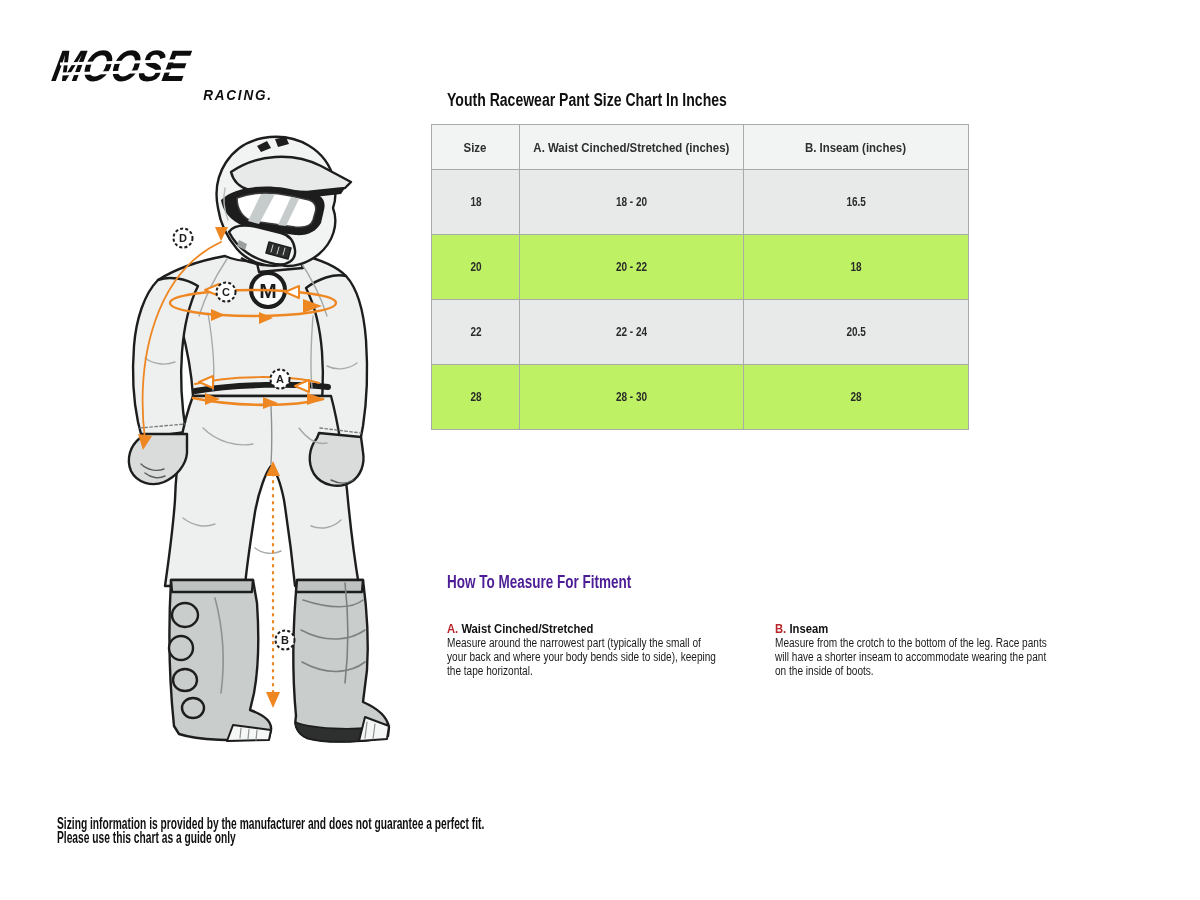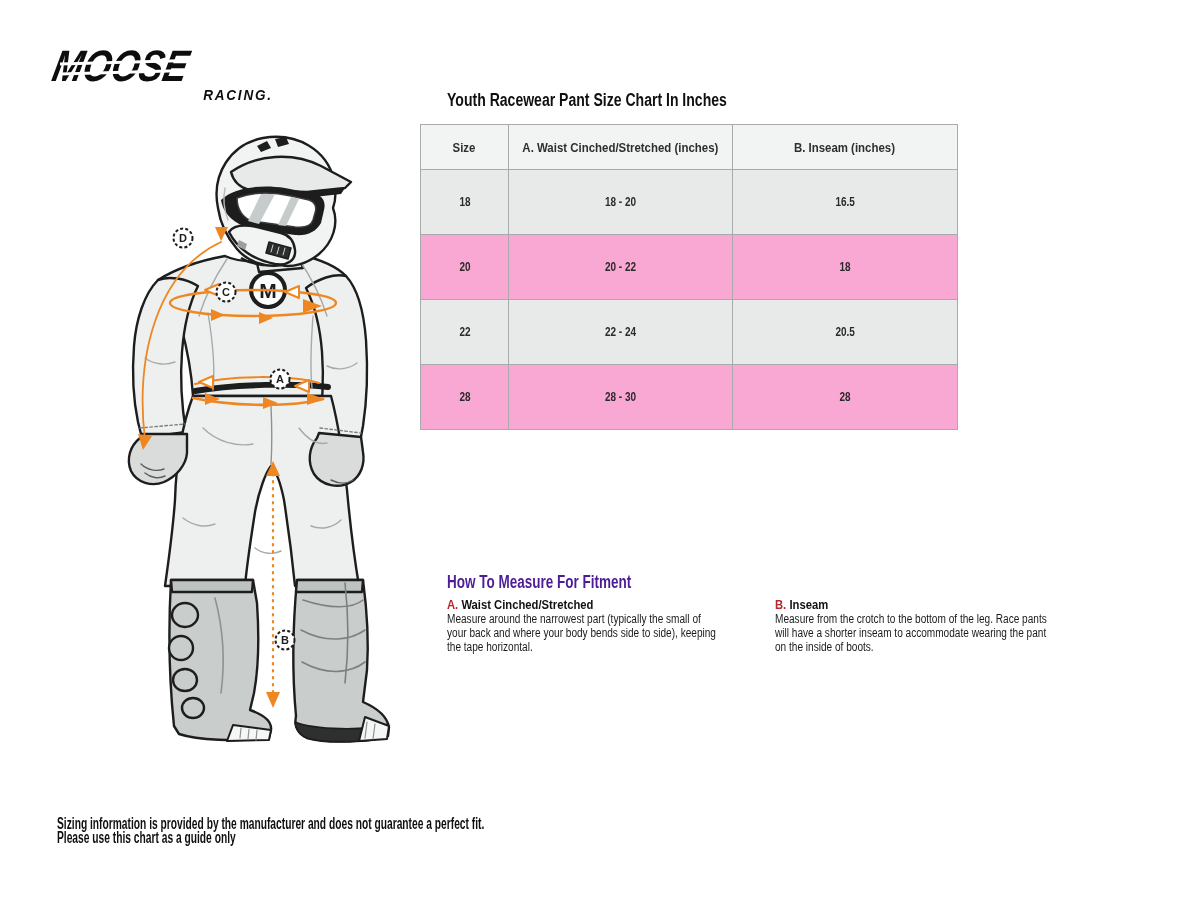--- a/index.html
+++ b/index.html
@@ -22,33 +22,33 @@
   }
   .logo-cut { position:absolute; background:#ffffff; left:2px; width:182px; height:3px; transform:rotate(-1.5deg); }
   .logo-sub {
     position:absolute; top:40px; left:60px; width:172px; text-align:right;
     font-size:15px; font-weight:800; font-style:italic; letter-spacing:2px; color:#0d0d0d;
     transform:scaleX(0.9); transform-origin:0 0;
   }
 
   
   .chart-title { left:447px; top:90px; font-size:18px; font-weight:700; line-height:20px; color:#101010; }
-  table.size-chart { position:absolute; left:420px; top:124px; border-collapse:collapse;border-radius:14px; }
+  table.size-chart { position:absolute; left:431px; top:124px; border-collapse:collapse;border-radius:14px; }
   table.size-chart th, table.size-chart td {
     border:1px solid #a9abab; text-align:center; vertical-align:middle; padding:0;
   }
   table.size-chart th { height:45px; background:#f1f4f2; font-size:13px; font-weight:700; color:#2e2e2e; }
-  table.size-chart td { height:65px; background:#f9a8d4; font-size:12.5px; font-weight:700; color:#2a2a2a; }
+  table.size-chart td { height:65px; background:#bef264; font-size:12.5px; font-weight:700; color:#2a2a2a; }
   table.size-chart tr.alt td { background:#e8eae9; }
 
   
   .howto-title { left:447px; top:572px; font-size:18px; font-weight:700; line-height:20px; color:#4c1d95; }
   .measure-col-a { left:447px; top:598px; }
   .measure-col-b { left:775px; top:598px; }
-  .measure-head { font-size:12.5px; font-weight:700; line-height:14px; color:#111; }
+  .measure-head { font-size:12.5px; font-weight:700; line-height:14px; color:#111;margin-top:24px; }
   .measure-head .letter { color:#b9252b; }
   .measure-body { margin-top:1px; font-size:12px; line-height:13.8px; color:#1a1a1a; transform:scaleX(0.84); transform-origin:0 0; }
   .measure-body div { white-space:nowrap; }
 
   
   .footer { left:57px; top:817px; font-size:16px; font-weight:700; line-height:13.5px; color:#101010; }
   .footer div { white-space:nowrap; transform:scaleX(0.64); transform-origin:0 0; }
 
   
   .figure { left:45px; top:128px; width:380px; height:620px; }

